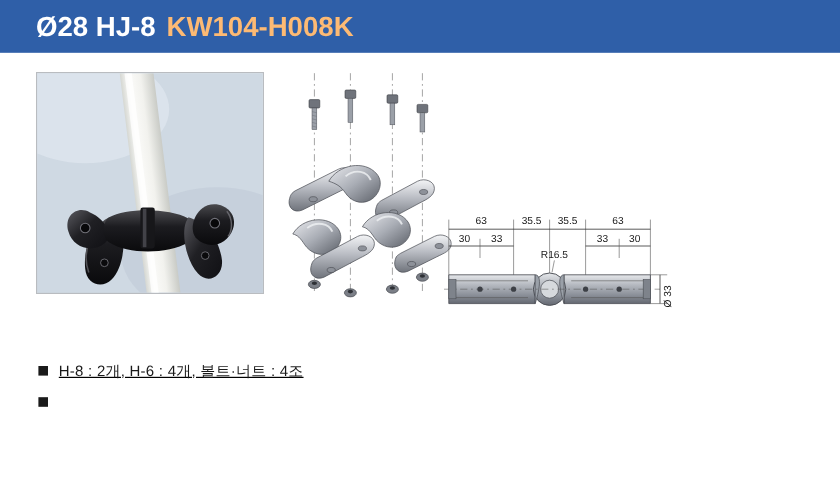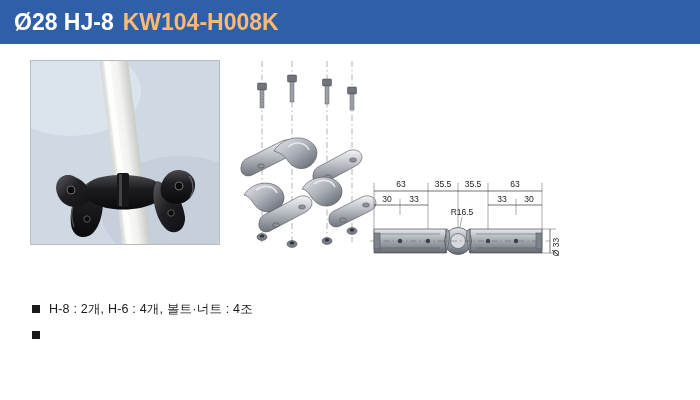--- a/index.html
+++ b/index.html
@@ -15,20 +15,21 @@
   .header {
     position: absolute; left: 0; top: 0;
     width: 700px; height: 44px;
     background: #2f5fa8;
     display: flex; align-items: center;
   }
   .header-inner {
     padding-left: 14px;
     display: flex; align-items: flex-end; gap: 9px;
     white-space: nowrap;
+    margin-left: 16px;
   }
   .title-main {
     color: #ffffff;
     font-size: 23px;
     font-weight: bold;
     letter-spacing: 0px;
   }
   .title-code {
     color: #fdba74;
     font-size: 23px;
@@ -50,20 +51,21 @@
   }
   
   .dimdraw {
     position: absolute; left: 370px; top: 175px;
     width: 200px; height: 110px; text-decoration: underline;
   }
   
   .specs {
     position: absolute; left: 32px; top: 296px;
     width: 600px;
+    text-decoration: underline;
   }
   .spec-row {
     display: flex; align-items: center;
     gap: 9px;
     height: 26px;
   }
   .bullet {
     width: 8px; height: 8px;
     background: #1a1a1a;
     display: inline-block;

